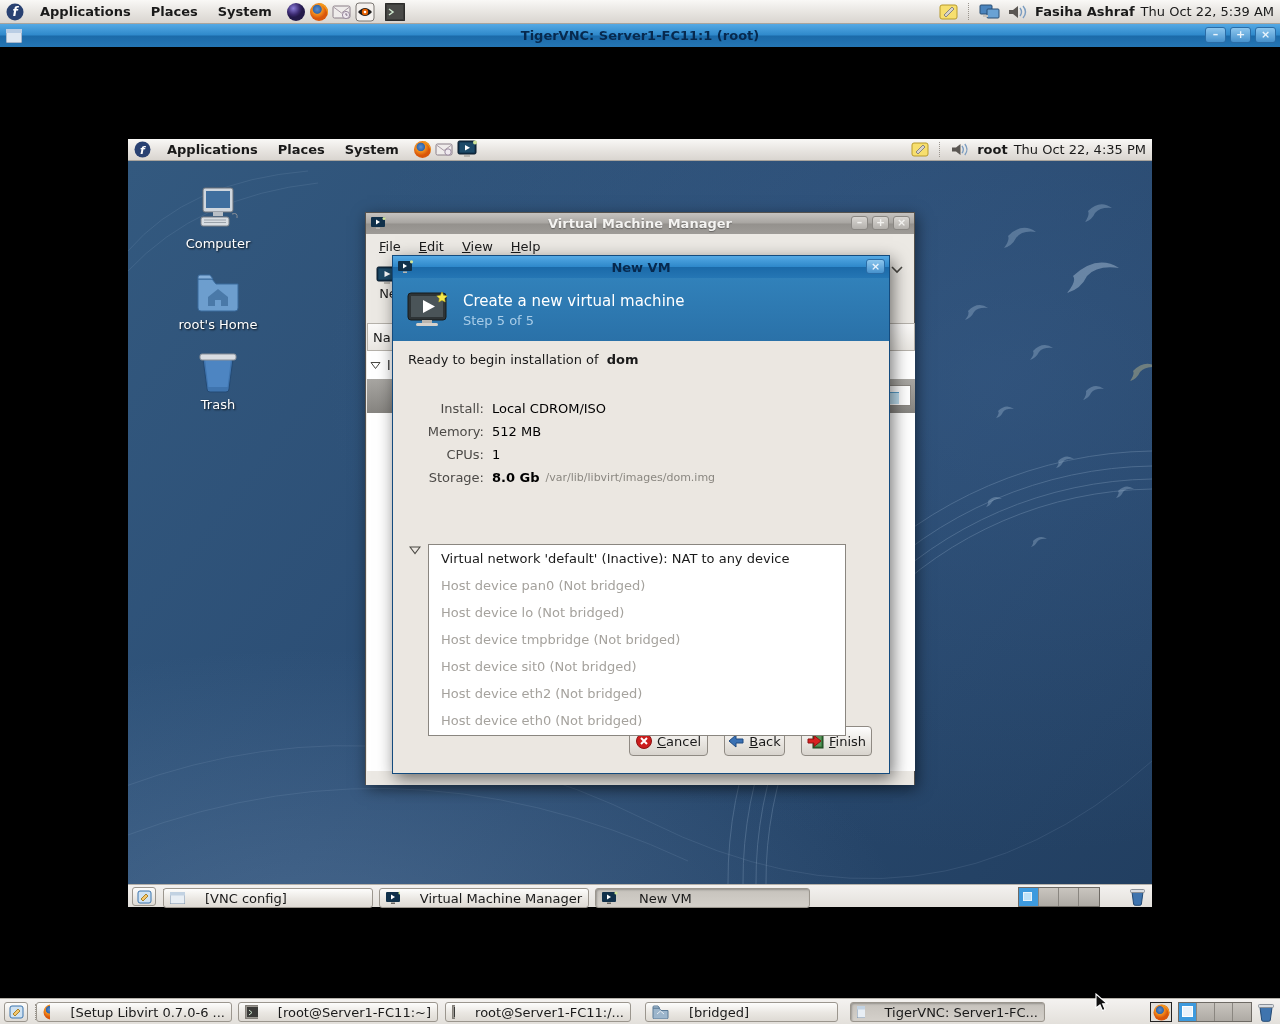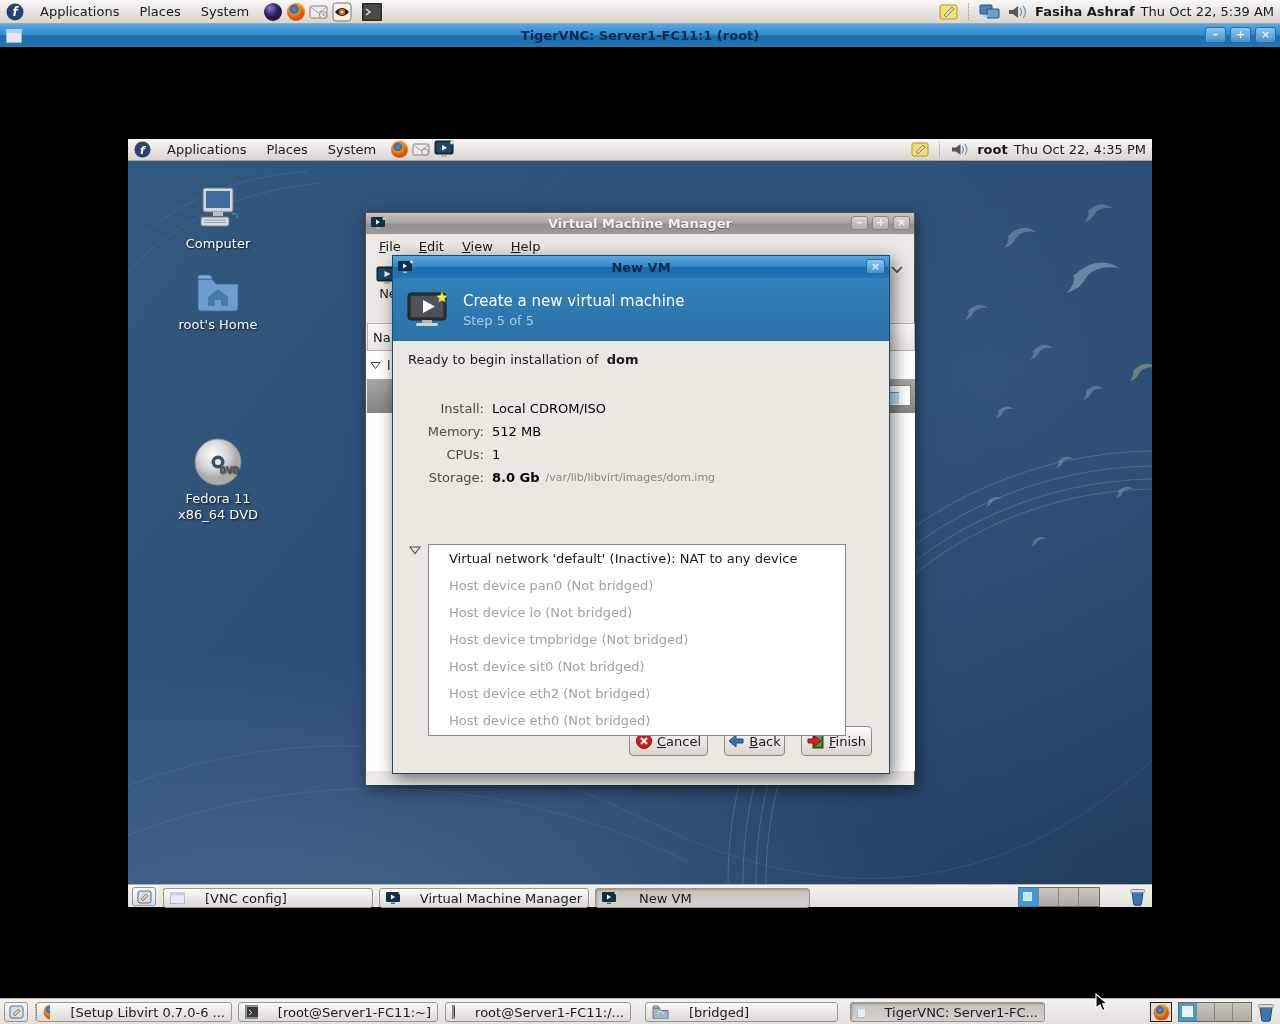--- a/index.html
+++ b/index.html
@@ -4,21 +4,21 @@
 <style>
   html,body{margin:0;padding:0;background:#444;}
   *{box-sizing:border-box;}
   .screen{position:relative;width:1280px;height:1024px;background:#000;overflow:hidden;
           font-family:"DejaVu Sans","Liberation Sans",sans-serif;font-size:13px;color:#1a1a1a;}
   .abs{position:absolute;}
 
   
   .gpanel{background:linear-gradient(#fafkaf, #e6e3df);background:linear-gradient(#f9f8f6,#e7e4e0 55%,#d9d5d0);
           border-bottom:1px solid #a9a49d;display:flex;align-items:center;}
-  .gpanel .menu{padding:8px 10px;height:100%;display:flex;align-items:center;cursor:default;}
+  .gpanel .menu{padding:8px 10px;height:100%;display:flex;align-items:center;cursor:default;font-weight:bold;}
   .panel-right{position:absolute;right:6px;top:0;height:100%;display:flex;align-items:center;gap:6px;}
   .bold{font-weight:bold;}
   .vsep{width:2px;height:70%;border-left:1px dotted #9a958e;margin:0 3px;}
 
   
   .tb-blue{background:linear-gradient(#55a9e4,#2f89cb 48%,#1b6aa9 52%,#2576b4);color:#07294e;
            font-weight:bold;display:flex;align-items:center;}
   .tb-gray{background:linear-gradient(#c6c3c0,#a8a5a1 48%,#94918d 52%,#9e9b97);color:#f4f3f1;
            font-weight:bold;display:flex;align-items:center;}
   .tb-title{position:absolute;left:0;right:0;text-align:center;}
@@ -64,21 +64,21 @@
   .dlg-header{position:absolute;left:0;top:22px;width:100%;height:63px;
               background:linear-gradient(#3181ba,#2a71a8);display:flex;align-items:center;padding-left:13px;}
   .dlg-htxt{margin-left:13px;}
   .dlg-htitle{color:#fff;font-size:15px;}
   .dlg-hstep{color:#a9cde8;font-size:13px;margin-top:3px;}
   .sum-row{position:absolute;left:15px;width:460px;height:23px;display:flex;align-items:center;}
   .sum-label{width:76px;text-align:right;color:#4c4a47;}
   .sum-val{margin-left:8px;color:#000;}
   .listbox{position:absolute;left:35px;top:288px;width:418px;height:192px;background:#fff;
            border:1px solid #8a8680;z-index:3;overflow:hidden;}
-  .listbox .item{height:27px;display:flex;align-items:center;padding-left:20px;white-space:nowrap;}
+  .listbox .item{height:27px;display:flex;align-items:center;padding-left:12px;white-space:nowrap;}
   .listbox .item.dis{color:#a5a29d;}
   .dlg-btn{position:absolute;top:470px;height:30px;border:1px solid #8f8a83;border-radius:4px;
            background:linear-gradient(#fefefe,#e9e6e1 55%,#d8d4ce);display:flex;align-items:center;
            justify-content:center;gap:5px;font-size:13px;z-index:2;}
 
   svg{display:block;}
 </style>
 </head>
 <body>
 
@@ -306,37 +306,29 @@
         <div class="desk-icon" style="left:44px;top:104px;">
           <div class="ic">
             <svg width="46" height="42">
                 <path d="M3,8 h14 l4,5 h22 v24 a3,3 0 0 1 -3,3 h-34 a3,3 0 0 1 -3,-3 z" fill="#6d9ece" stroke="#3a6a9c"></path>
                 <path d="M3,8 v-2 a2,2 0 0 1 2,-2 h10 l3,4z" fill="#86b0da" stroke="#3a6a9c"></path>
                 <path d="M13,26 l10,-8 l10,8 v9 h-7 v-6 h-6 v6 h-7 z" fill="#4a79a8"></path>
               </svg>
           </div>
           <div>root's Home</div>
         </div>
-        <div class="desk-icon" style="left:44px;top:278px;">
+        <div class="desk-icon" style="left:44px;top:184px;">
           <div class="ic">
-            <svg width="50" height="50">
-                <defs>
-                  <radialGradient id="dv" cx="40%" cy="35%">
-                    <stop offset="0%" stop-color="#fdfdfd"></stop>
-                    <stop offset="60%" stop-color="#d9d9d9"></stop>
-                    <stop offset="100%" stop-color="#ababab"></stop>
-                  </radialGradient>
-                </defs>
-                <circle cx="25" cy="25" r="23" fill="url(#dv)" stroke="#8a8a8a"></circle>
-                <circle cx="25" cy="25" r="6.5" fill="#35536f"></circle>
-                <circle cx="25" cy="25" r="3" fill="#e8e8e8"></circle>
-                <text x="36" y="36" font-size="8" font-weight="bold" fill="#555" text-anchor="middle">DVD</text>
-              </svg>
-          </div>
-          <div>Fedora 11 x86_64 DVD</div>
+            <svg width="46" height="44">
+                <path d="M8,10 h30 l-4,30 a3,3 0 0 1 -3,3 h-16 a3,3 0 0 1 -3,-3 z" fill="#3f74ae" stroke="#244a74"></path>
+                <path d="M10,10 h26 l-3.4,28 h-19.2 z" fill="#4d85c2"></path>
+                <rect x="5" y="5" width="36" height="6" rx="2" fill="#d9dde2" stroke="#8a9098"></rect>
+              </svg>
+          </div>
+          <div>Trash</div>
         </div>
 
         <div class="vmm">
           <div class="tb-gray abs" style="left:0;top:0;width:100%;height:21px;">
             <span style="margin-left:5px;z-index:1;">
               <svg width="15" height="13">
                   <rect x="0" y="0" width="14" height="10" rx="1" fill="#10304a"></rect>
                   <path d="M5,2.5 l4,2.5 l-4,2.5 z" fill="#fff"></path>
                   <rect x="5" y="10.5" width="4" height="1.5" fill="#b9b5af"></rect>
                   <circle cx="13" cy="1.5" r="1.5" fill="#cfe49a"></circle>

